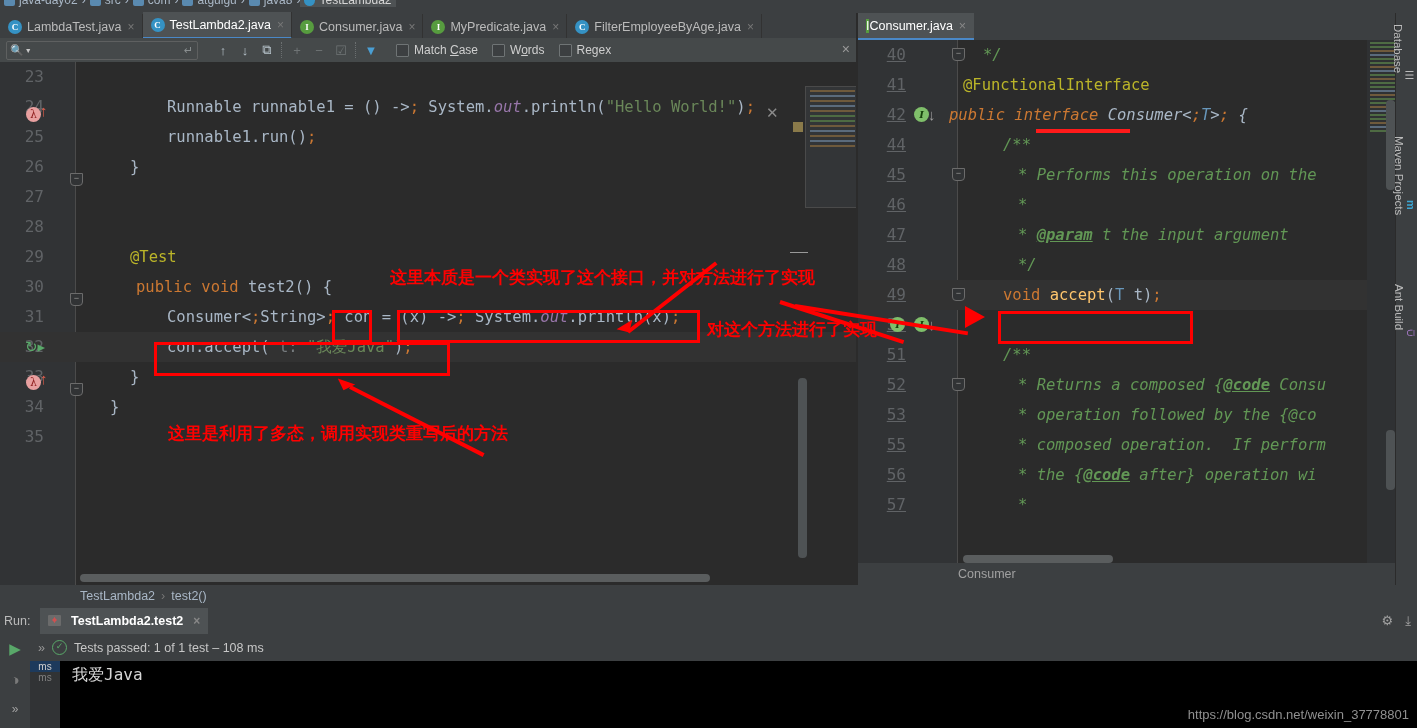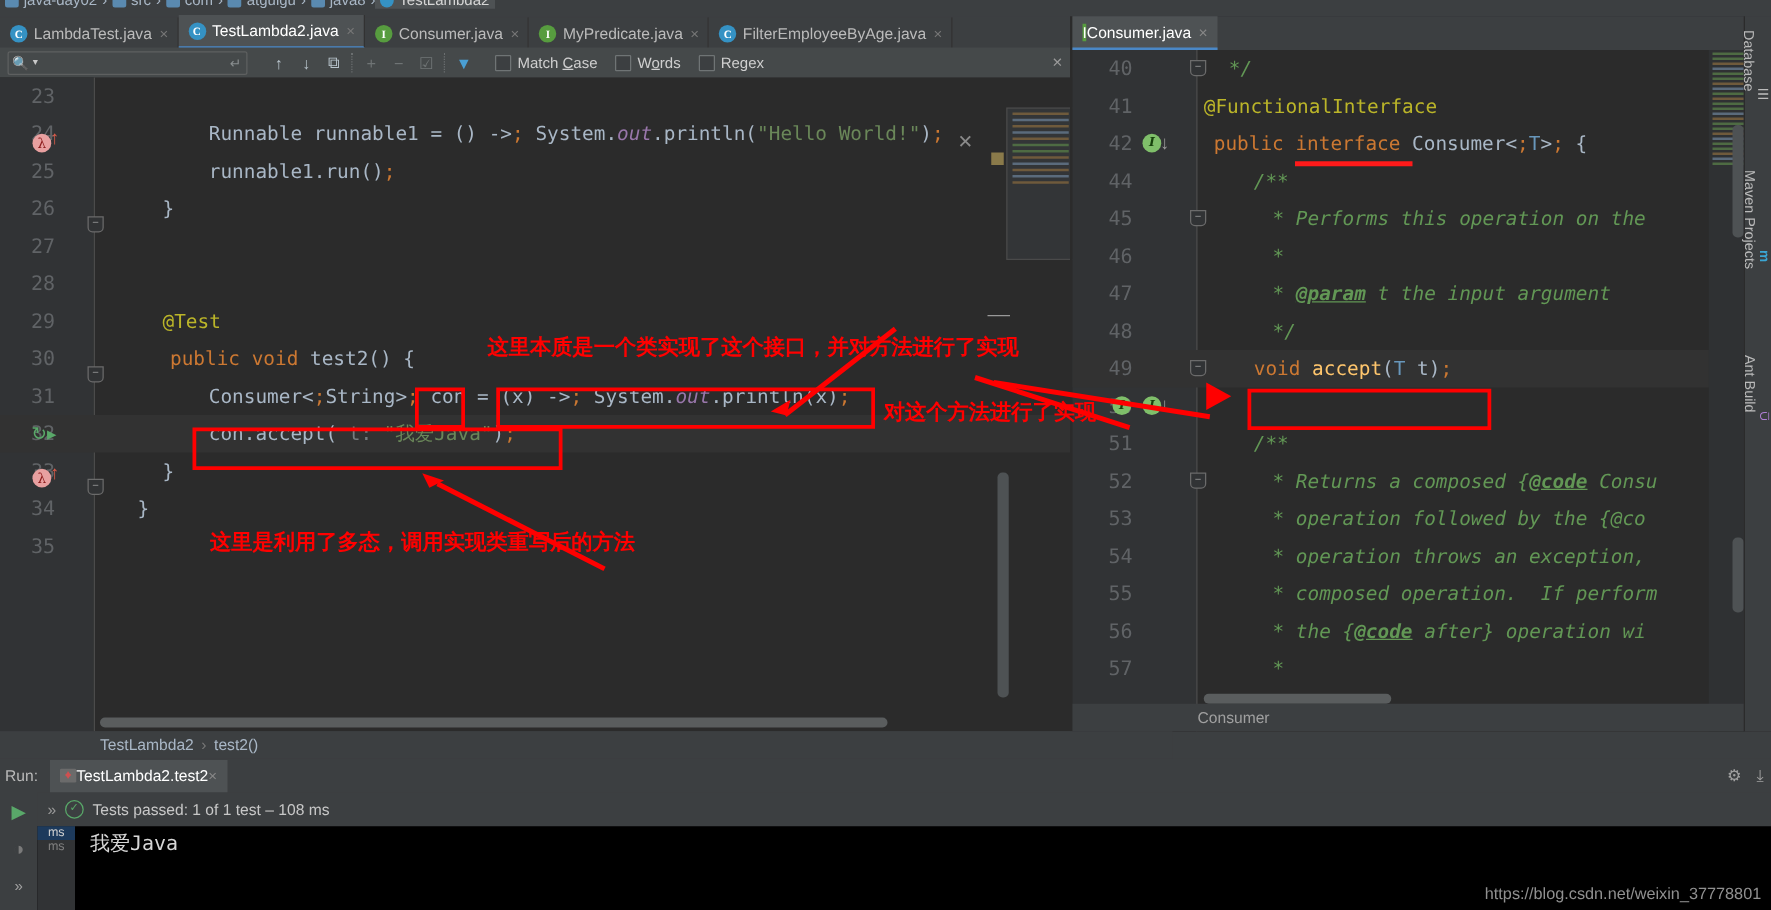--- a/index.html
+++ b/index.html
@@ -100,21 +100,21 @@
   .rtab{position:absolute;left:0;top:0;height:25px;display:flex;align-items:center;
         padding:0 8px;background:#4e5254;color:#ffffff;font-size:12.5px;
         border-bottom:2px solid #4a88c7;}
   .rtabbar{position:absolute;left:0;top:0;width:559px;height:27px;background:#3c3f41;}
   .reditor{position:absolute;left:0;top:27px;width:559px;height:545px;background:#2b2b2b;}
   .rgutter{position:absolute;left:0;top:0;width:100px;height:545px;background:#313335;}
   .rfoldcol{position:absolute;left:99px;top:0;width:1px;height:545px;background:#4b4b4b;}
   .rln{position:relative;height:30px;line-height:30px;}
   .rln.hl{background:#323232;}
   .rlnum{position:absolute;left:0;width:48px;text-align:right;font-size:16px;
-         color:#606366;font-family:"DejaVu Sans Mono",monospace;}
+         color:#606366;font-family:"DejaVu Sans Mono",monospace;text-decoration:underline;}
   .rcode{position:absolute;left:105px;font-size:15.5px;
          font-family:"DejaVu Sans Mono",monospace;white-space:pre;color:#a9b7c6;}
   .cmt{color:#629755;font-style:italic;}
   .cmttag{color:#629755;font-style:italic;font-weight:bold;text-decoration:underline;}
   .ifc{width:15px;height:15px;border-radius:50%;background:#7fbf6a;color:#17420d;
        font-size:10px;line-height:15px;text-align:center;font-family:"DejaVu Serif",serif;
        font-style:italic;font-weight:bold;}
   .dnarrow{color:#9a9a9a;font-size:15px;line-height:13px;}
   .rmini{position:absolute;right:16px;top:0;width:34px;height:545px;background:#2f3133;overflow:hidden;}
   .rmini i{display:block;height:2px;margin:2px 3px;background:#6f5a3c;}
@@ -126,21 +126,21 @@
   
   .lstatus{position:absolute;left:0;top:585px;width:858px;height:22px;background:#3c3f41;
            display:flex;align-items:center;padding-left:80px;font-size:12.5px;color:#a9b7c6;gap:6px;}
   .lstatus .sep{color:#777;}
 
   
   .runwin{position:absolute;left:0;top:607px;width:1417px;height:121px;background:#3c3f41;}
   .runhdr{position:absolute;left:0;top:0;width:1417px;height:27px;display:flex;align-items:center;}
   .runlabel{width:36px;text-align:left;padding-left:4px;font-size:12.5px;color:#bbbbbb;}
   .runtab{display:flex;align-items:center;height:26px;padding:0 8px;background:#4e5254;
-          font-size:12.5px;color:#ffffff;gap:0;}
+          font-size:12.5px;color:#ffffff;gap:10px;font-weight:bold;}
   .runtab .ricon{width:13px;height:11px;background:#6b6b6b;position:relative;border-radius:1px;}
   .runtab .ricon::before{content:"";position:absolute;left:1px;top:2px;border:3px solid transparent;border-right-color:#d05050;}
   .runtab .ricon::after{content:"";position:absolute;right:1px;top:2px;border:3px solid transparent;border-left-color:#d05050;}
   .runtab .x{color:#888;font-size:12px;}
   .rtools{position:absolute;right:6px;top:6px;display:flex;gap:12px;color:#a0a0a0;font-size:13px;}
   .leftrail{position:absolute;left:0;top:27px;width:30px;height:94px;}
   .railbtn{width:30px;height:30px;display:flex;align-items:center;justify-content:center;font-size:15px;}
   .runbody{position:absolute;left:30px;top:27px;width:1387px;height:94px;background:#3c3f41;}
   .testline{position:absolute;left:0;top:0;height:27px;display:flex;align-items:center;
             gap:7px;font-size:12.5px;color:#c7c7c7;padding-left:8px;}
@@ -395,21 +395,21 @@
           <div class="rln">
             <span class="rlnum">40</span>
             <span class="rcode" style="left: 125px;"><span class="cmt">*/</span></span>
           </div>
           <div class="rln">
             <span class="rlnum">41</span>
             <span class="rcode" style="left: 105px;"><span class="ann">@FunctionalInterface</span></span>
           </div>
           <div class="rln">
             <span class="rlnum">42</span>
-            <span class="rcode" style="left: 113px;"><span class="kw">public</span> <span class="kw">interface</span> Consumer&lt;<span class="semi">;</span><span class="num">T</span>&gt;<span class="semi">;</span> {</span>
+            <span class="rcode" style="left: 91px; font-style: italic;"><span class="kw">public</span> <span class="kw">interface</span> Consumer&lt;<span class="semi">;</span><span class="num">T</span>&gt;<span class="semi">;</span> {</span>
           </div>
           <div class="rln">
             <span class="rlnum">44</span>
             <span class="rcode" style="left: 145px;"><span class="cmt">/**</span></span>
           </div>
           <div class="rln">
             <span class="rlnum">45</span>
             <span class="rcode" style="left: 160px;"><span class="cmt">* Performs this operation on the</span></span>
           </div>
           <div class="rln">
@@ -436,24 +436,20 @@
             <span class="rlnum">51</span>
             <span class="rcode" style="left: 145px;"><span class="cmt">/**</span></span>
           </div>
           <div class="rln">
             <span class="rlnum">52</span>
             <span class="rcode" style="left: 160px;"><span class="cmt">* Returns a composed {<span class="cmttag">@code</span> Consu</span></span>
           </div>
           <div class="rln">
             <span class="rlnum">53</span>
             <span class="rcode" style="left: 160px;"><span class="cmt">* operation followed by the {@co</span></span>
-          </div>
-          <div class="rln">
-            <span class="rlnum">54</span>
-            <span class="rcode" style="left: 160px;"><span class="cmt">* operation throws an exception,</span></span>
           </div>
           <div class="rln">
             <span class="rlnum">55</span>
             <span class="rcode" style="left: 160px;"><span class="cmt">* composed operation.  If perform</span></span>
           </div>
           <div class="rln">
             <span class="rlnum">56</span>
             <span class="rcode" style="left: 160px;"><span class="cmt">* the {<span class="cmttag">@code</span> after} operation wi</span></span>
           </div>
           <div class="rln">

